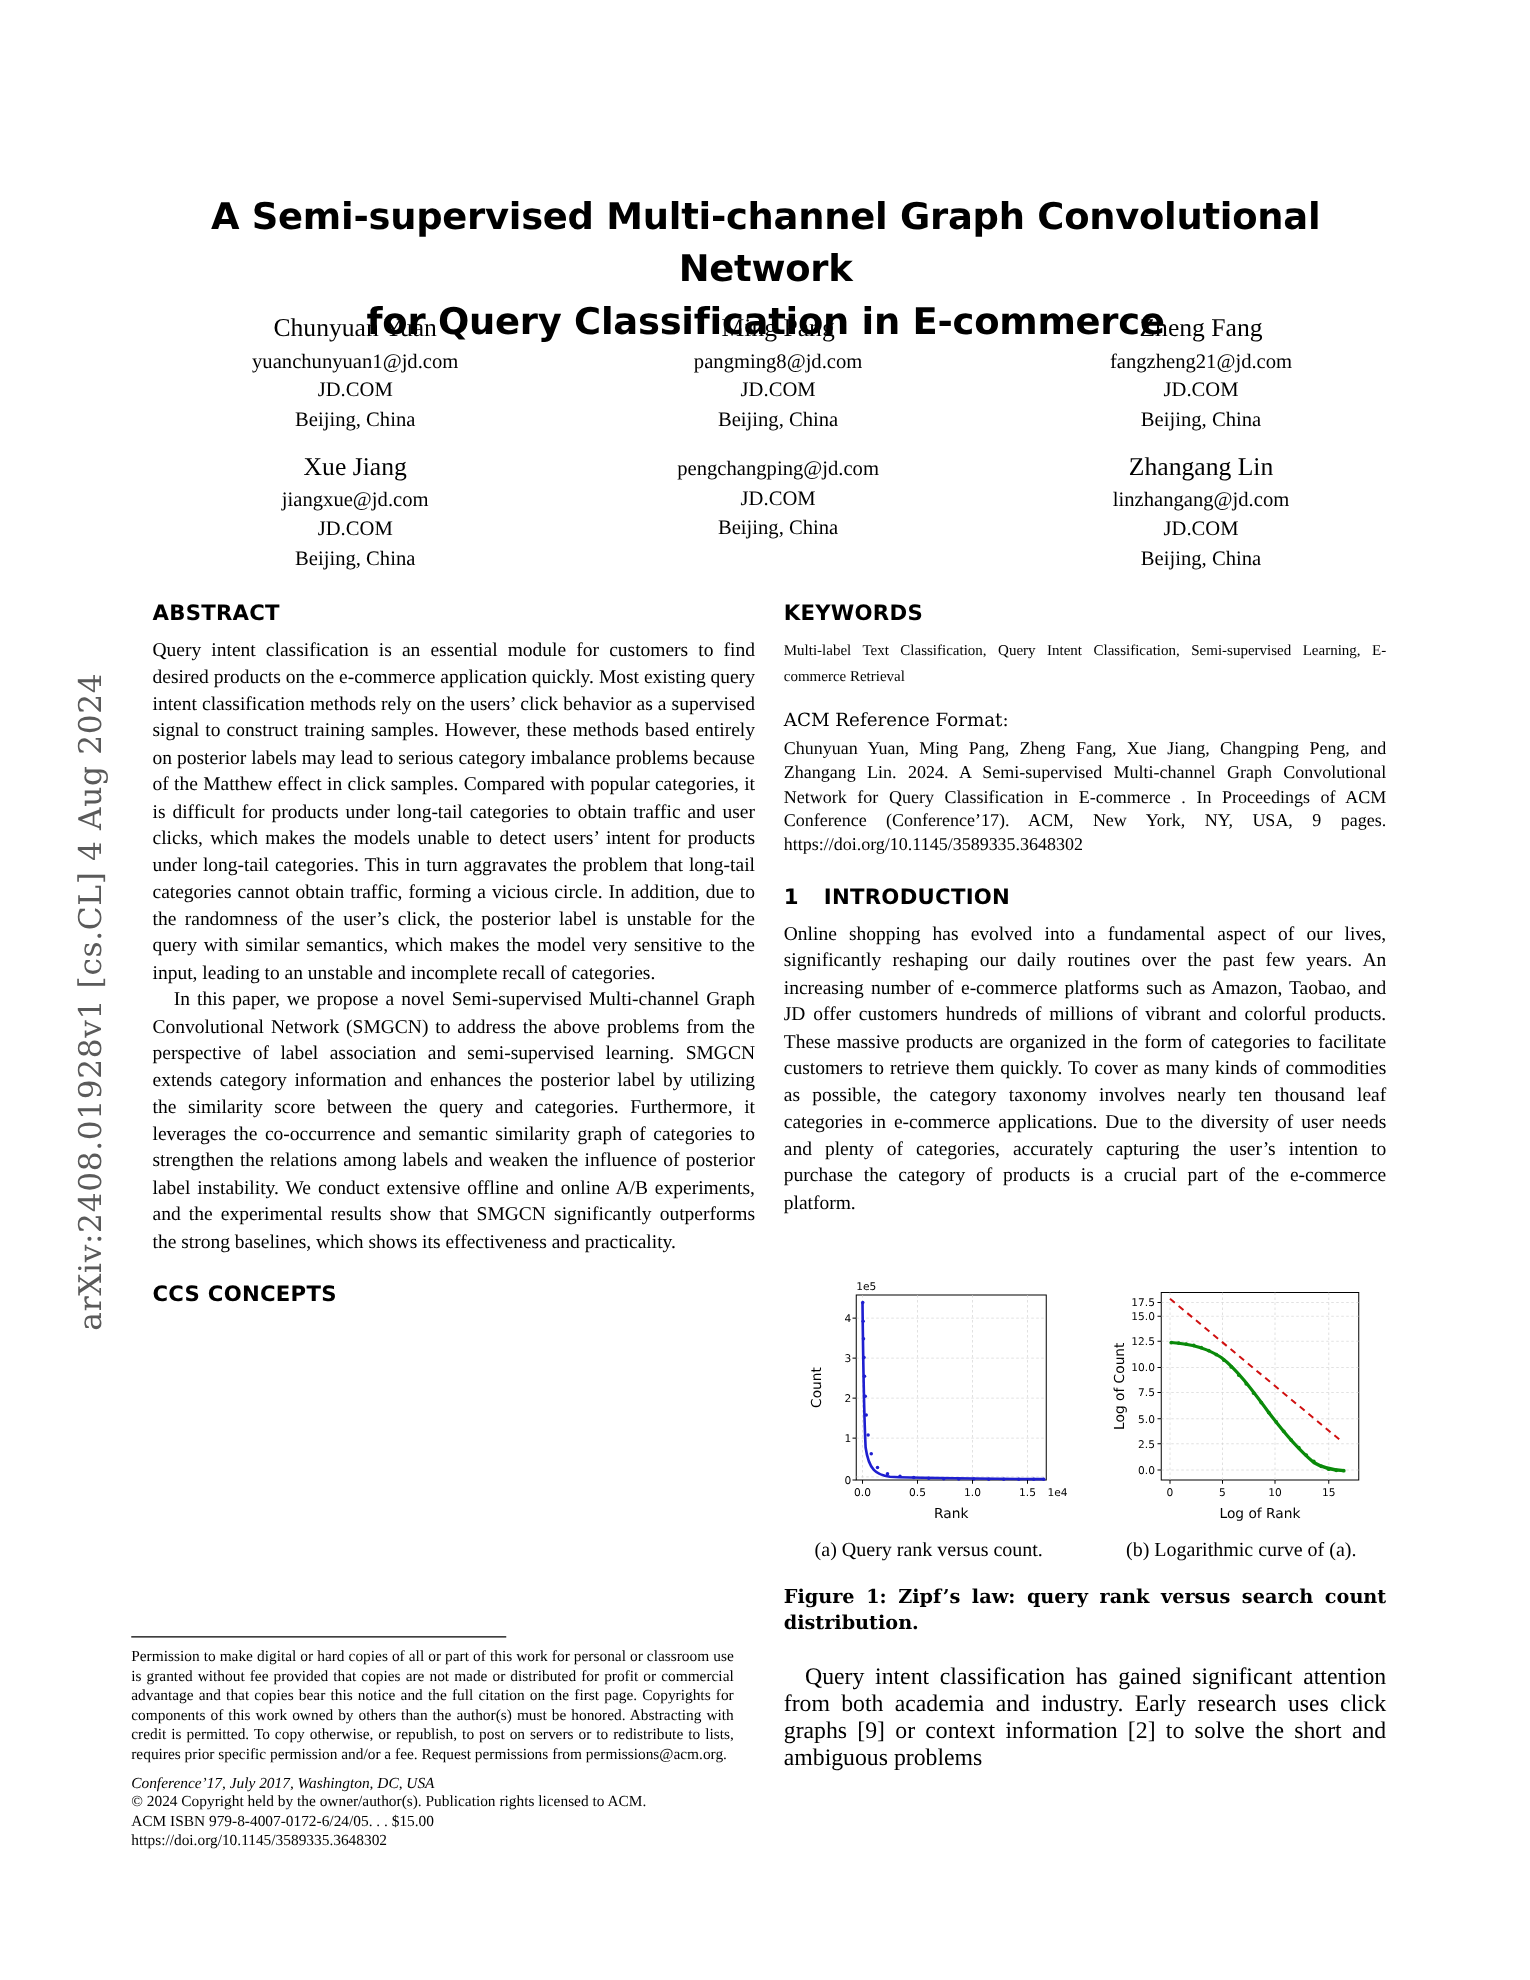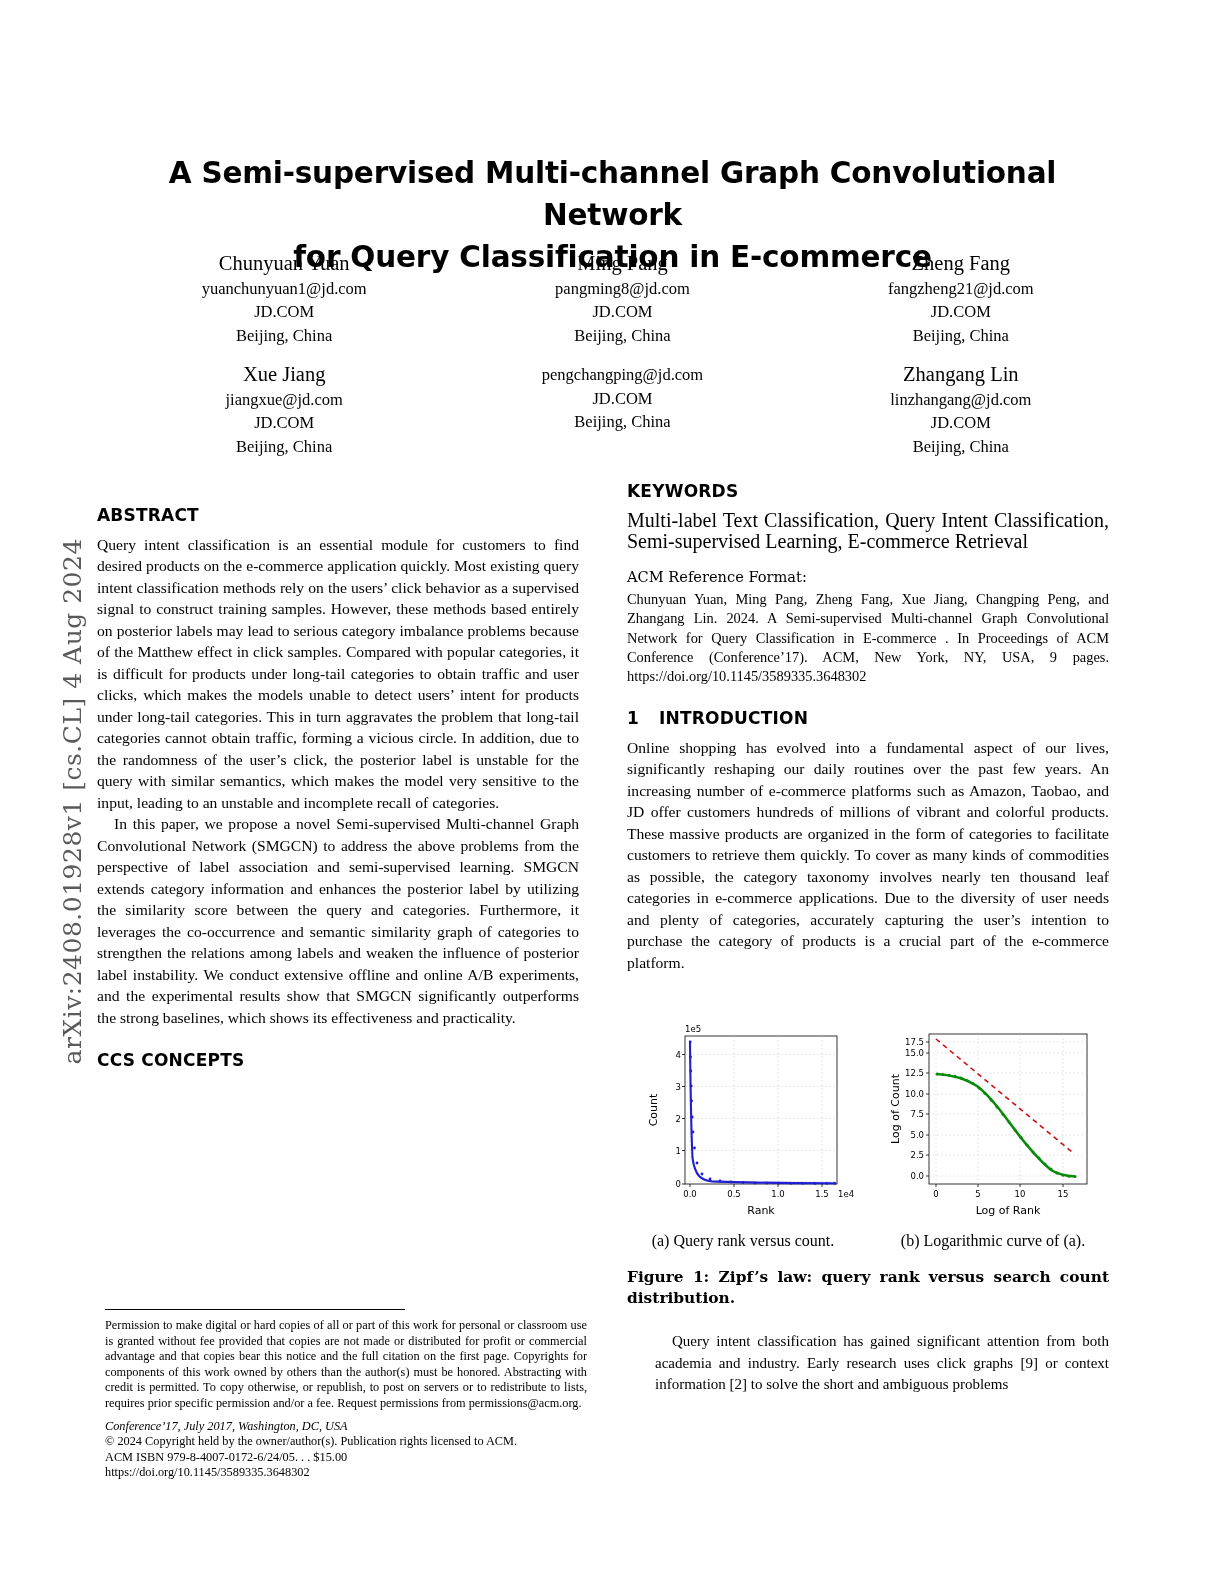--- a/index.html
+++ b/index.html
@@ -79,21 +79,21 @@
 
   
   .col {
     position: absolute;
     top: 481px;
     width: 482px;
     font-size: 15.6px;
     line-height: 21.5px;
     text-align: justify;
   }
-  .col-left { left: 97px; margin-top: 24px; }
+  .col-left { left: 122px; }
   .col-right { left: 627px; }
 
   h2.sec {
     font-family: "DejaVu Sans", sans-serif;
     font-weight: bold;
     font-size: 17px;
     margin: 0 0 7px 0;
     letter-spacing: 0.2px;
   }
   h2.sec.numbered {
@@ -103,21 +103,21 @@
   p { margin: 0; text-indent: 0; }
   p.ind { text-indent: 17px; }
   .gap { height: 13px; }
   .gap-l { height: 22px; }
 
   .ccs {
     font-size: 15.6px;
     line-height: 21.5px;
   }
 
-  .keywords-body { font-size: 20px; line-height: 21.5px; font-family: Liberation Serif, serif; }
+  .keywords-body { font-size: 12px; line-height: 21.5px; font-family: Liberation Serif, serif; }
 
   .acm-ref-title {
     font-family: "DejaVu Serif", serif;
     font-weight: normal;
     font-size: 14.6px;
     margin-bottom: 3px;
   }
   .acm-ref {
     font-size: 14.4px;
     line-height: 19.3px;
@@ -173,25 +173,24 @@
   .fig-caption {
     margin-top: 17px;
     font-family: "DejaVu Serif", serif;
     font-weight: bold;
     font-size: 15.4px;
     line-height: 21px;
     text-align: justify;
   }
   .after-fig {
     margin-top: 22px;
-    font-size: 15px;
+    font-size: 19px;
     line-height: 21.5px;
     text-align: justify;
     text-indent: 17px;
-    margin-left: 28px;
   }
 </style>
 </head>
 <body>
 
 <div class="page">
 
   <div class="arxiv-stamp">arXiv:2408.01928v1  [cs.CL]  4 Aug 2024</div>
 
   <div class="title">

